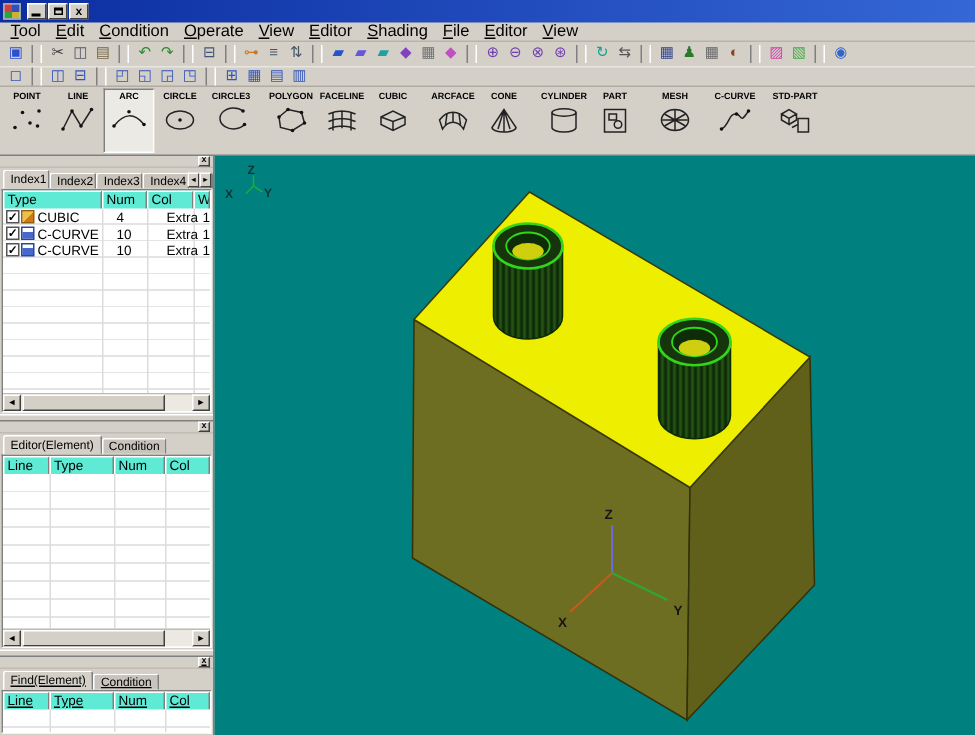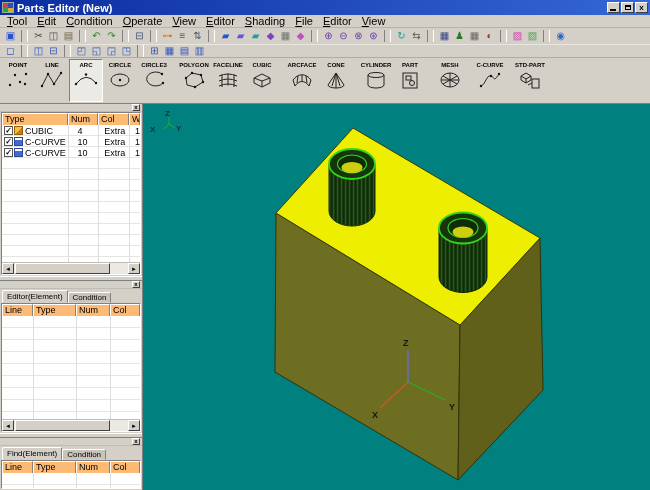--- a/index.html
+++ b/index.html
@@ -47,54 +47,54 @@
   .pal-icon svg { display:block; }
 
   
   #main { display:flex; height:386px; }
   #sidebar { width:143px; flex:none; background:#d4d0c8; border-right:1px solid #808080; display:flex; flex-direction:column; }
   .splitter { height:5px; border-top:1px solid #fff; border-bottom:1px solid #808080; flex:none; }
 
   .panel { display:flex; flex-direction:column; overflow:hidden; }
   #index-panel { height:172px; flex:none; }
   #loupe-panel { height:152px; flex:none; }
-  #find-panel  { flex:1; }
+  #find-panel  { flex:1;text-decoration:underline; }
   .panel-strip { height:8px; flex:none; display:flex; justify-content:flex-end; align-items:center; padding:0 2px;
                  border-bottom:1px solid #c0bcb4; }
   .strip-close { width:8px; height:7px; background:#d4d0c8; border:1px solid; border-color:#fff #404040 #404040 #fff;
                  font-size:6px; line-height:5px; text-align:center; font-weight:bold; }
   .tabs-row { height:14px; flex:none; display:flex; align-items:flex-end; padding-left:2px; position:relative; }
   .tab { height:11px; line-height:10px; font-size:8px; padding:0 4px; background:#c8c4bc;
          border:1px solid; border-color:#fff #808080 #d4d0c8 #fff; border-radius:2px 2px 0 0; white-space:nowrap;
          overflow:hidden; }
   .tab.active { height:13px; line-height:12px; background:#d4d0c8; position:relative; z-index:2; }
   .tab-arrows { position:absolute; right:1px; bottom:1px; display:flex; }
   .tab-arrow { width:8px; height:10px; background:#d4d0c8; border:1px solid; border-color:#fff #404040 #404040 #fff;
                font-size:5px; line-height:9px; text-align:center; padding:0; }
 
   .table-box { flex:1; margin:0 1px 1px 1px; border:1px solid; border-color:#808080 #ffffff #ffffff #808080;
                background:#fff; display:flex; flex-direction:column; overflow:hidden; }
   .col-head-row { height:12px; flex:none; display:flex; }
-  .col-h { height:16px; background:#fdba74; border:1px solid; border-color:#fff #808080 #808080 #fff;
+  .col-h { height:16px; background:#5eead4; border:1px solid; border-color:#fff #808080 #808080 #fff;
            font-size:9px; line-height:10px; padding-left:2px; overflow:hidden; white-space:nowrap; flex:none; }
 
   #index-rows { flex:1; background-color:#fff;
       background-image:linear-gradient(#dcdcdc,#dcdcdc),linear-gradient(#dcdcdc,#dcdcdc),linear-gradient(#dcdcdc,#dcdcdc),
         repeating-linear-gradient(to bottom,transparent 0 10px,#e4e4e4 10px 11px);
       background-size:1px 100%,1px 100%,1px 100%,100% 100%;
       background-position:66px 0,96px 0,127px 0,0 0; background-repeat:no-repeat,no-repeat,no-repeat,repeat; }
   .idx-row { height:11px; display:flex; align-items:center; font-size:9px; white-space:nowrap; }
   .chk { width:9px; height:9px; background:#fff; border:1px solid #555; margin:0 1px 0 2px; flex:none;
          font-size:8px; line-height:7px; text-align:center; font-weight:bold; }
   .item-icon { width:9px; height:9px; margin-right:2px; flex:none; border:1px solid #2848a0; }
   .cubic-item-icon { background:linear-gradient(135deg,#f0c040 55%,#d07818 55%); border-color:#906010; }
   .ccurve-item-icon { background:linear-gradient(180deg,#ffffff 35%,#4868d0 35%); }
   .cell-type { width:51px; overflow:hidden; }
   .cell-num { width:30px; padding-left:4px; }
-  .cell-col { width:31px; padding-left:2px; }
+  .cell-col { width:31px; padding-left:2px;text-align:right; }
   .cell-w { flex:1; padding-left:3px; }
 
   .grid-lf { flex:1; background-color:#fff;
       background-image:linear-gradient(#dcdcdc,#dcdcdc),linear-gradient(#dcdcdc,#dcdcdc),linear-gradient(#dcdcdc,#dcdcdc),
         repeating-linear-gradient(to bottom,transparent 0 11px,#e4e4e4 11px 12px);
       background-size:1px 100%,1px 100%,1px 100%,100% 100%;
       background-position:31px 0,74px 0,108px 0,0 0; background-repeat:no-repeat,no-repeat,no-repeat,repeat; }
 
   .hscroll { height:12px; flex:none; display:flex; background:#ece9e2; border-top:1px solid #c0bcb4; }
   .sb-btn { width:12px; height:100%; background:#d4d0c8; border:1px solid; border-color:#fff #404040 #404040 #fff;
@@ -118,21 +118,20 @@
 </head>
 <body style="--teal: #00807f; --face-top: #eeee00; --face-left: #6e6e22; --face-right: #60601a; --cyl-dark: #16350c; --cyl-rim: #33d41c;">
 
 <div id="titlebar">
   <span id="app-icon">
       <i></i>
       <i></i>
       <i></i>
       <i></i>
     </span>
-  <span id="title-text">Parts Editor (New)</span>
   <span class="win-btn" id="btn-minimize">
       <i></i>
     </span>
   <span class="win-btn" id="btn-restore">
       <i></i>
     </span>
   <span class="win-btn" id="btn-close">x</span>
 </div>
 
 <div id="menubar">
@@ -450,20 +449,31 @@
       </div>
     </div>
   </div>
 
 <div id="main">
   <div id="sidebar">
 
     <div class="panel" id="index-panel">
       <div class="panel-strip">
         <span class="strip-close">x</span>
+      </div>
+      <div class="tabs-row" id="index-tabs">
+        <span class="tab active">Index1</span>
+          <span class="tab">Index2</span>
+          <span class="tab">Index3</span>
+          <span class="tab">Index4</span>
+          <span class="tab">In</span>
+          <span class="tab-arrows">
+          <span class="tab-arrow">◄</span>
+          <span class="tab-arrow">►</span>
+        </span>
       </div>
       <div class="table-box">
         <div class="col-head-row" id="index-cols">
             <div class="col-h" style="width: 66px;">Type</div>
             <div class="col-h" style="width: 30px;">Num</div>
             <div class="col-h" style="width: 31px;">Col</div>
             <div class="col-h" style="flex: 1 1 0%;">Wi</div>
           </div>
         <div id="index-rows">
             <div class="idx-row">

